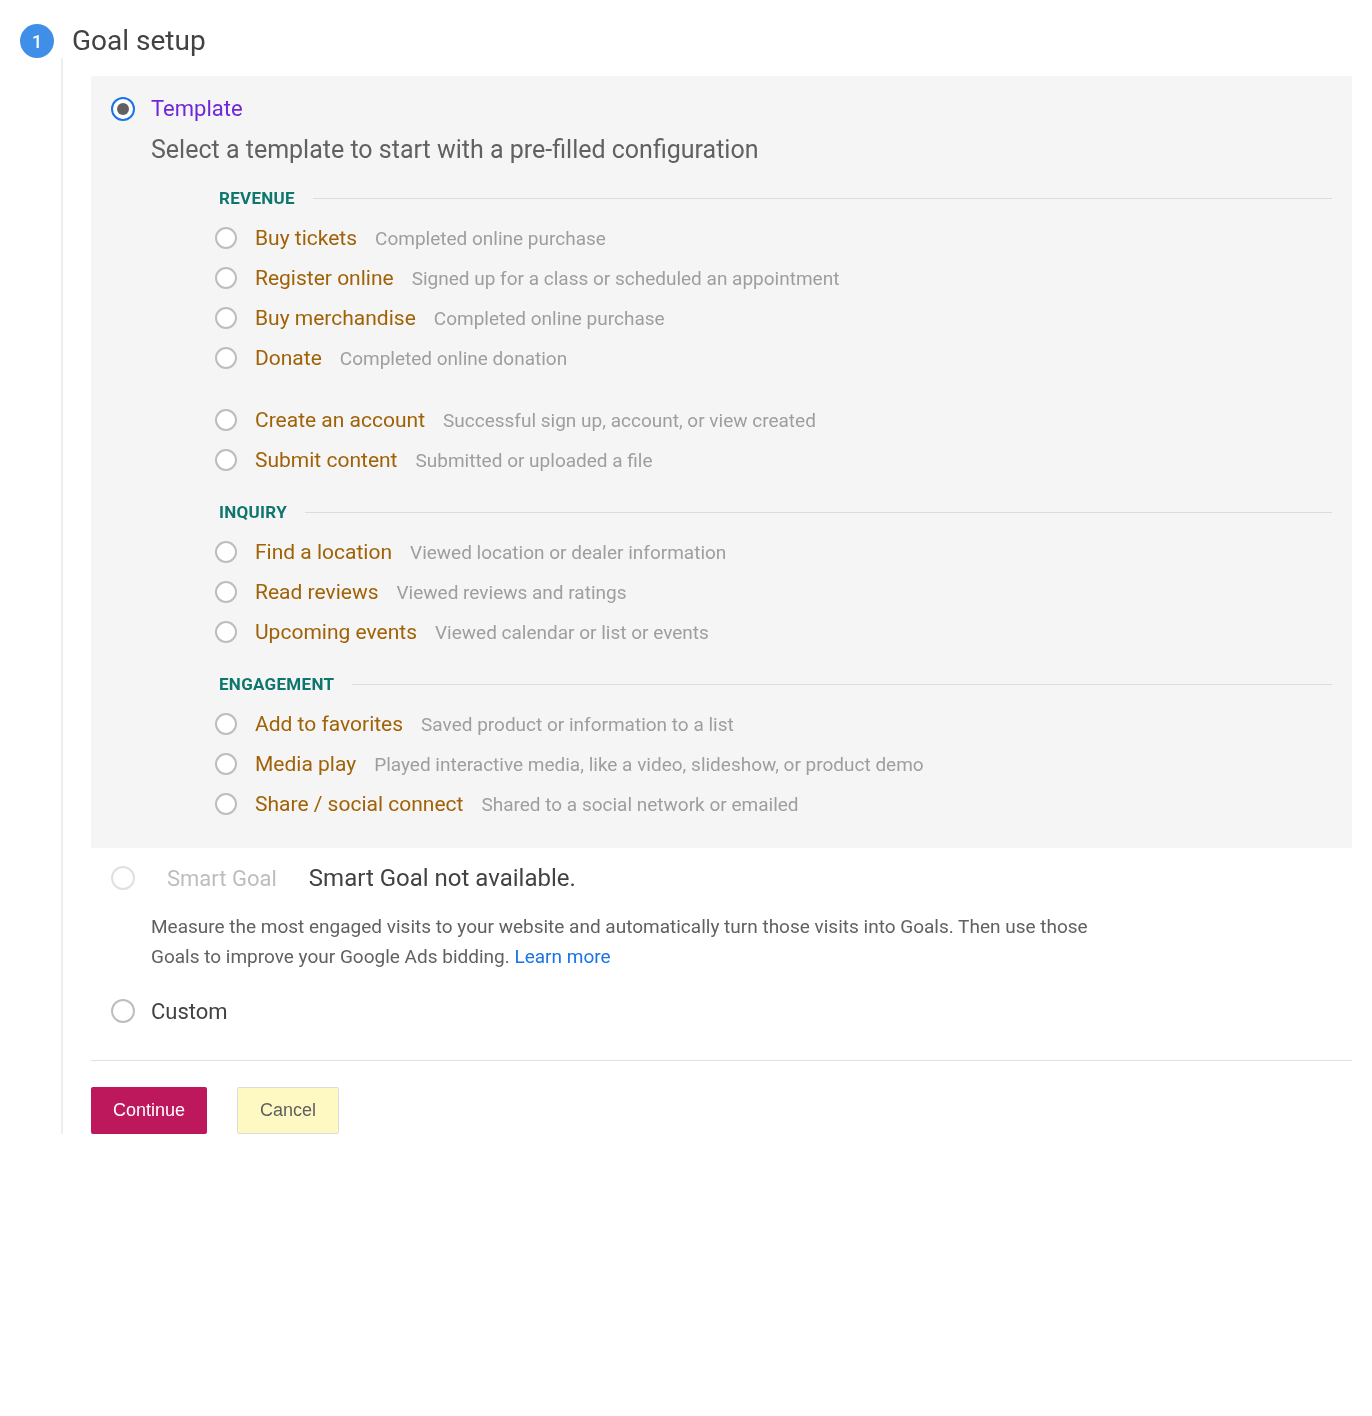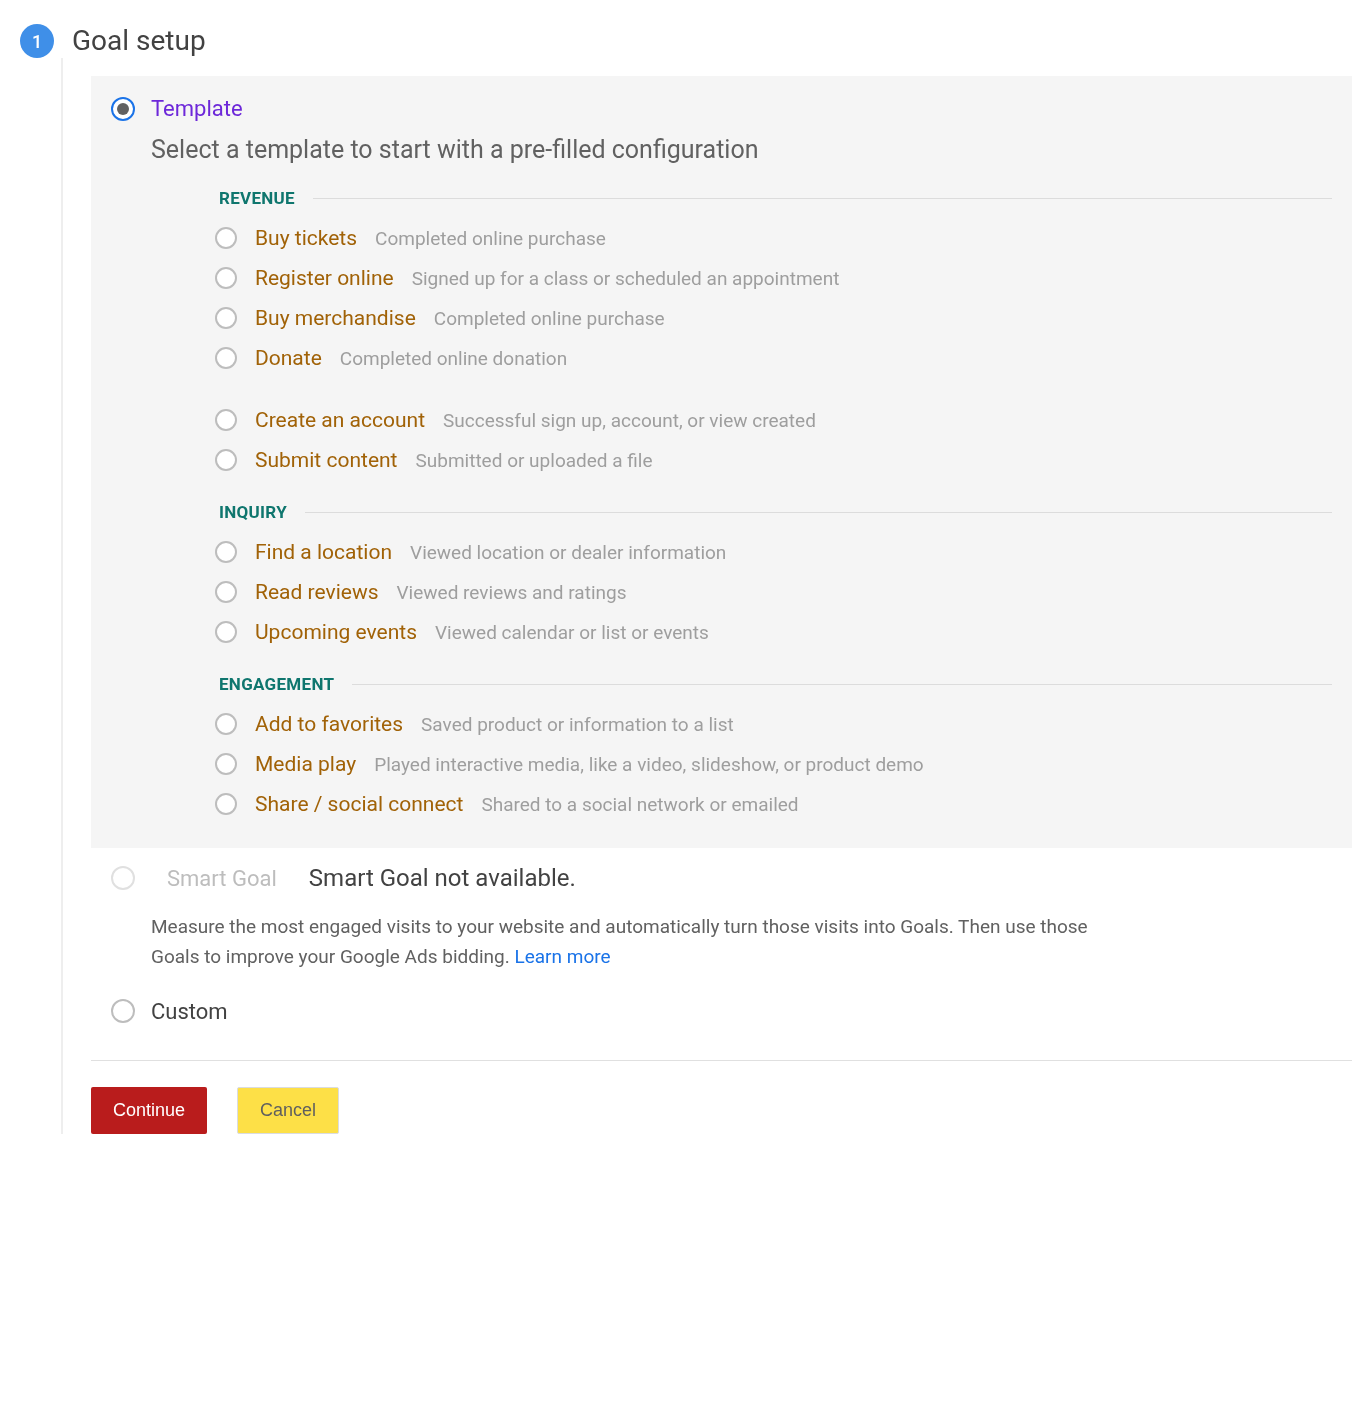--- a/index.html
+++ b/index.html
@@ -190,26 +190,26 @@
       margin-left: 18px;
     }
     .btn {
       padding: 12px 22px;
       font-size: 18px;
       font-weight: 500;
       cursor: pointer;
       border-radius: 2px;
     }
     .btn-primary {
-      background: #b91c1c;
+      background: #be185d;
       color: #fff;
       border: none;
     }
     .btn-secondary {
-      background: #fde047;
+      background: #fef9c3;
       color: #5f5f5f;
       border: 1px solid #dadce0;
     }
   </style>
 </head>
 <body>
 
 <div class="step-row">
   <div class="step-badge">1</div>
   <div class="step-title">Goal setup</div>

